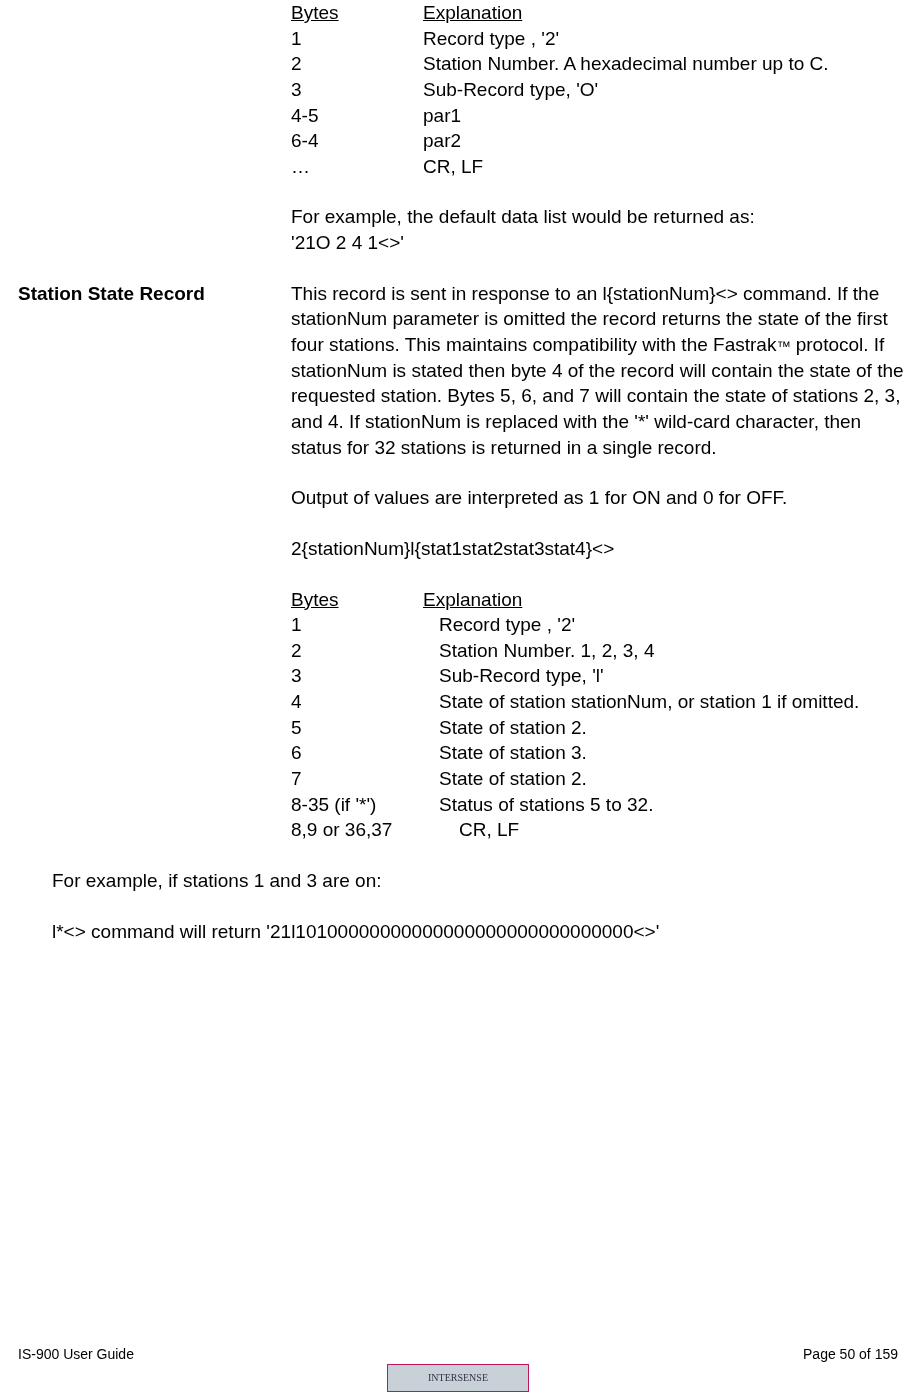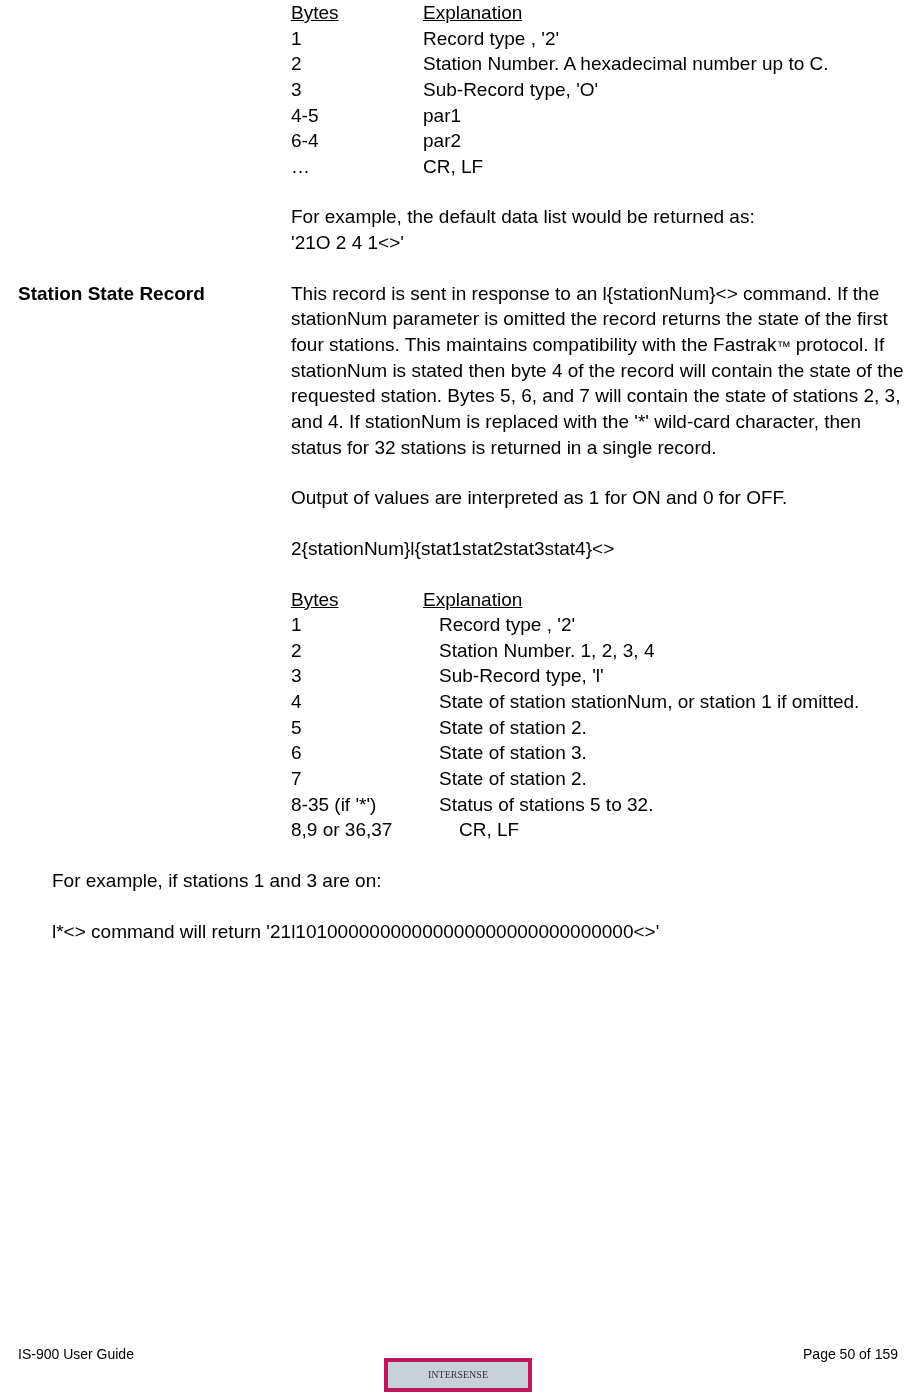--- a/index.html
+++ b/index.html
@@ -63,21 +63,21 @@
       display: flex;
       justify-content: space-between;
     }
     .logo-placeholder {
       position: absolute;
       bottom: 6px;
       left: 50%;
       transform: translateX(-50%);
       width: 140px;
       height: 26px;
-      border: 4px solid #be185d;
+      border: 1px solid #be185d;
       background: #c8d0d8;
       font-size: 10px;
       text-align: center;
       line-height: 26px;
       color: #334;
       font-family: serif;
     }
   </style>
 </head>
 <body>

